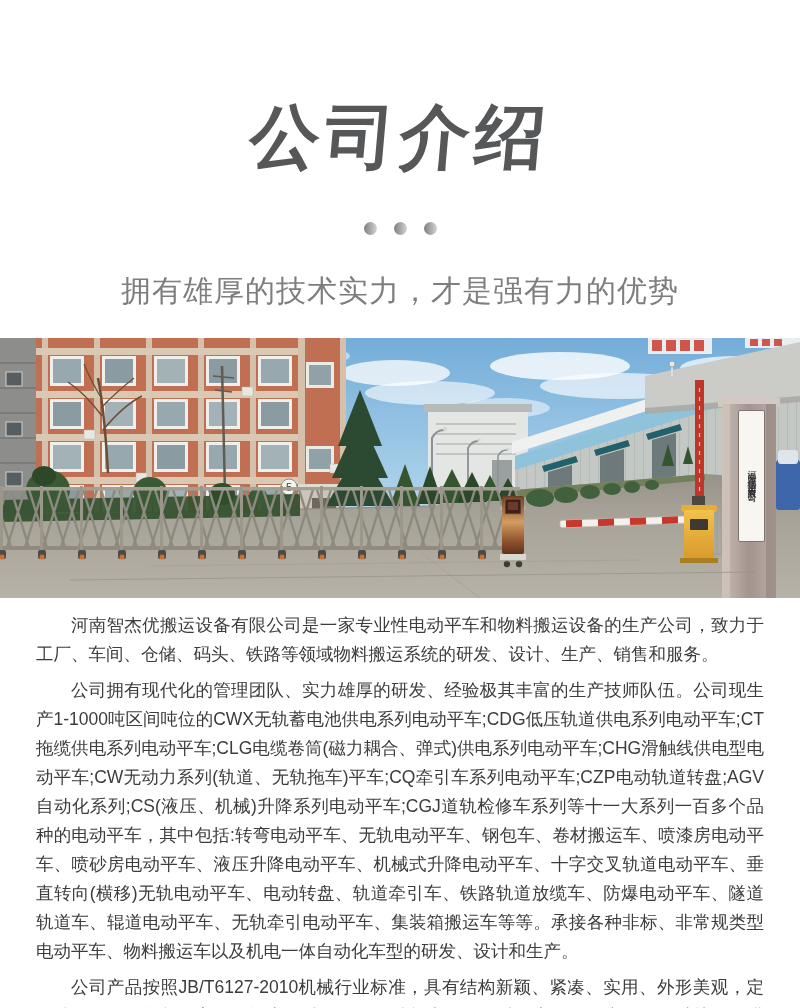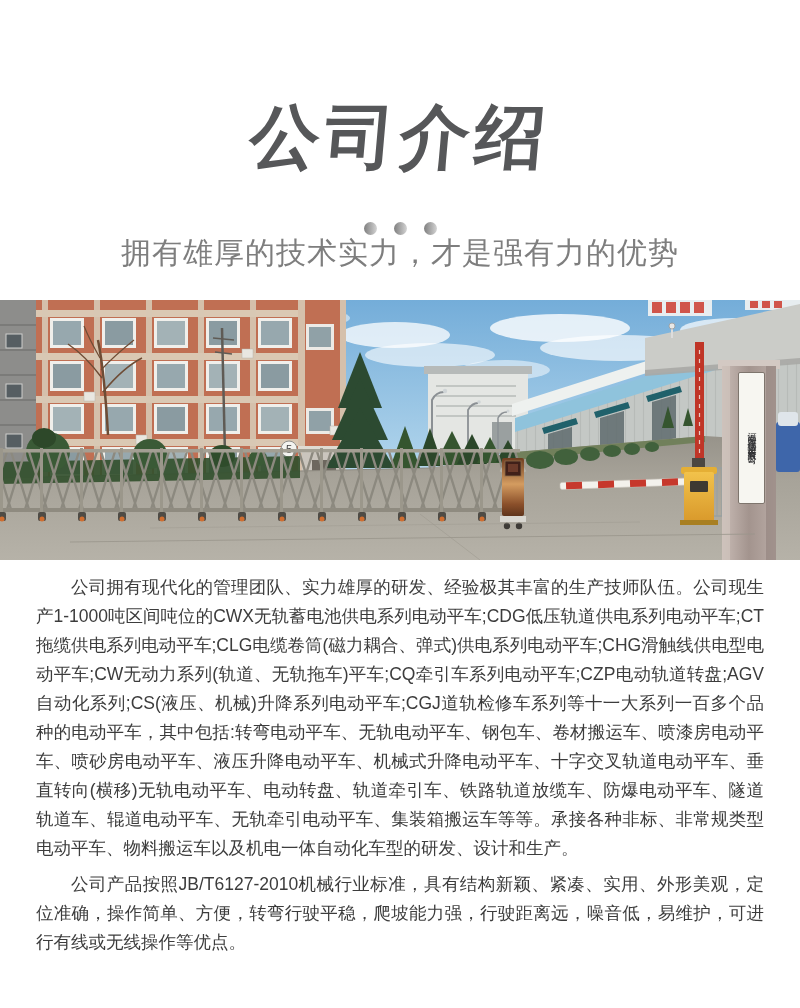--- a/index.html
+++ b/index.html
@@ -1,21 +1,21 @@
 <!DOCTYPE html>
 <html><head>
 <meta charset="utf-8">
 <style>
   html,body{margin:0;padding:0;background:#ffffff;}
   body{width:800px;min-height:1008px;font-family:"Liberation Sans","DejaVu Sans",sans-serif;overflow-x:hidden;}
   .hero{padding-top:102px;text-align:center;}
   .page-title{margin:0;font-size:70px;line-height:70px;font-weight:bold;color:#565759;letter-spacing:5px;transform:skewX(-5deg);}
   .dots{margin-top:50px;display:flex;justify-content:center;gap:17px;}
   .dot{width:13px;height:13px;border-radius:50%;background:linear-gradient(90deg,#7f7f7f,#d4d4d4);}
-  .subtitle{font-size:30px;line-height:36px;color:#7e7e7e;letter-spacing:1px;}
+  .subtitle{margin-top:38px;font-size:30px;line-height:36px;color:#7e7e7e;letter-spacing:1px;}
   .photo{position:relative;width:800px;height:260px;margin-top:29px;}
   .photo svg{display:block;}
   .gate-sign{position:absolute;left:738px;top:72px;width:27px;height:132px;box-sizing:border-box;
     background:#f7f6f1;border:1px solid #7e756d;border-radius:2px;
     writing-mode:vertical-rl;text-orientation:upright;
     font-size:9px;letter-spacing:2px;line-height:25px;color:#2e2e31;text-align:center;}
   .content{padding:13px 36px 6px;}
   .content p{margin:0 0 7px;font-size:17.5px;line-height:29px;color:#3c3c3c;text-indent:2em;text-align:justify;}
 </style>
 </head>
@@ -383,15 +383,16 @@
   <g stroke="#99958b">
     <path d="M70,242 L755,234" stroke-width="1" opacity="0.8"></path>
     <path d="M420,214 L480,260" stroke-width="0.8" opacity="0.6"></path>
     <path d="M150,228 L640,222" stroke-width="0.8" opacity="0.5"></path>
   </g>
 </svg>
 <div class="gate-sign">河南智杰优搬运设备有限公司</div>
 </figure>
 
 <main class="content">
+  <p>河南智杰优搬运设备有限公司是一家专业性电动平车和物料搬运设备的生产公司，致力于工厂、车间、仓储、码头、铁路等领域物料搬运系统的研发、设计、生产、销售和服务。</p>
   <p>公司拥有现代化的管理团队、实力雄厚的研发、经验极其丰富的生产技师队伍。公司现生产1-1000吨区间吨位的CWX无轨蓄电池供电系列电动平车;CDG低压轨道供电系列电动平车;CT拖缆供电系列电动平车;CLG电缆卷筒(磁力耦合、弹式)供电系列电动平车;CHG滑触线供电型电动平车;CW无动力系列(轨道、无轨拖车)平车;CQ牵引车系列电动平车;CZP电动轨道转盘;AGV自动化系列;CS(液压、机械)升降系列电动平车;CGJ道轨检修车系列等十一大系列一百多个品种的电动平车，其中包括:转弯电动平车、无轨电动平车、钢包车、卷材搬运车、喷漆房电动平车、喷砂房电动平车、液压升降电动平车、机械式升降电动平车、十字交叉轨道电动平车、垂直转向(横移)无轨电动平车、电动转盘、轨道牵引车、铁路轨道放缆车、防爆电动平车、隧道轨道车、辊道电动平车、无轨牵引电动平车、集装箱搬运车等等。承接各种非标、非常规类型电动平车、物料搬运车以及机电一体自动化车型的研发、设计和生产。</p>
   <p>公司产品按照JB/T6127-2010机械行业标准，具有结构新颖、紧凑、实用、外形美观，定位准确，操作简单、方便，转弯行驶平稳，爬坡能力强，行驶距离远，噪音低，易维护，可进行有线或无线操作等优点。</p>
 </main>
 
 </body></html>

